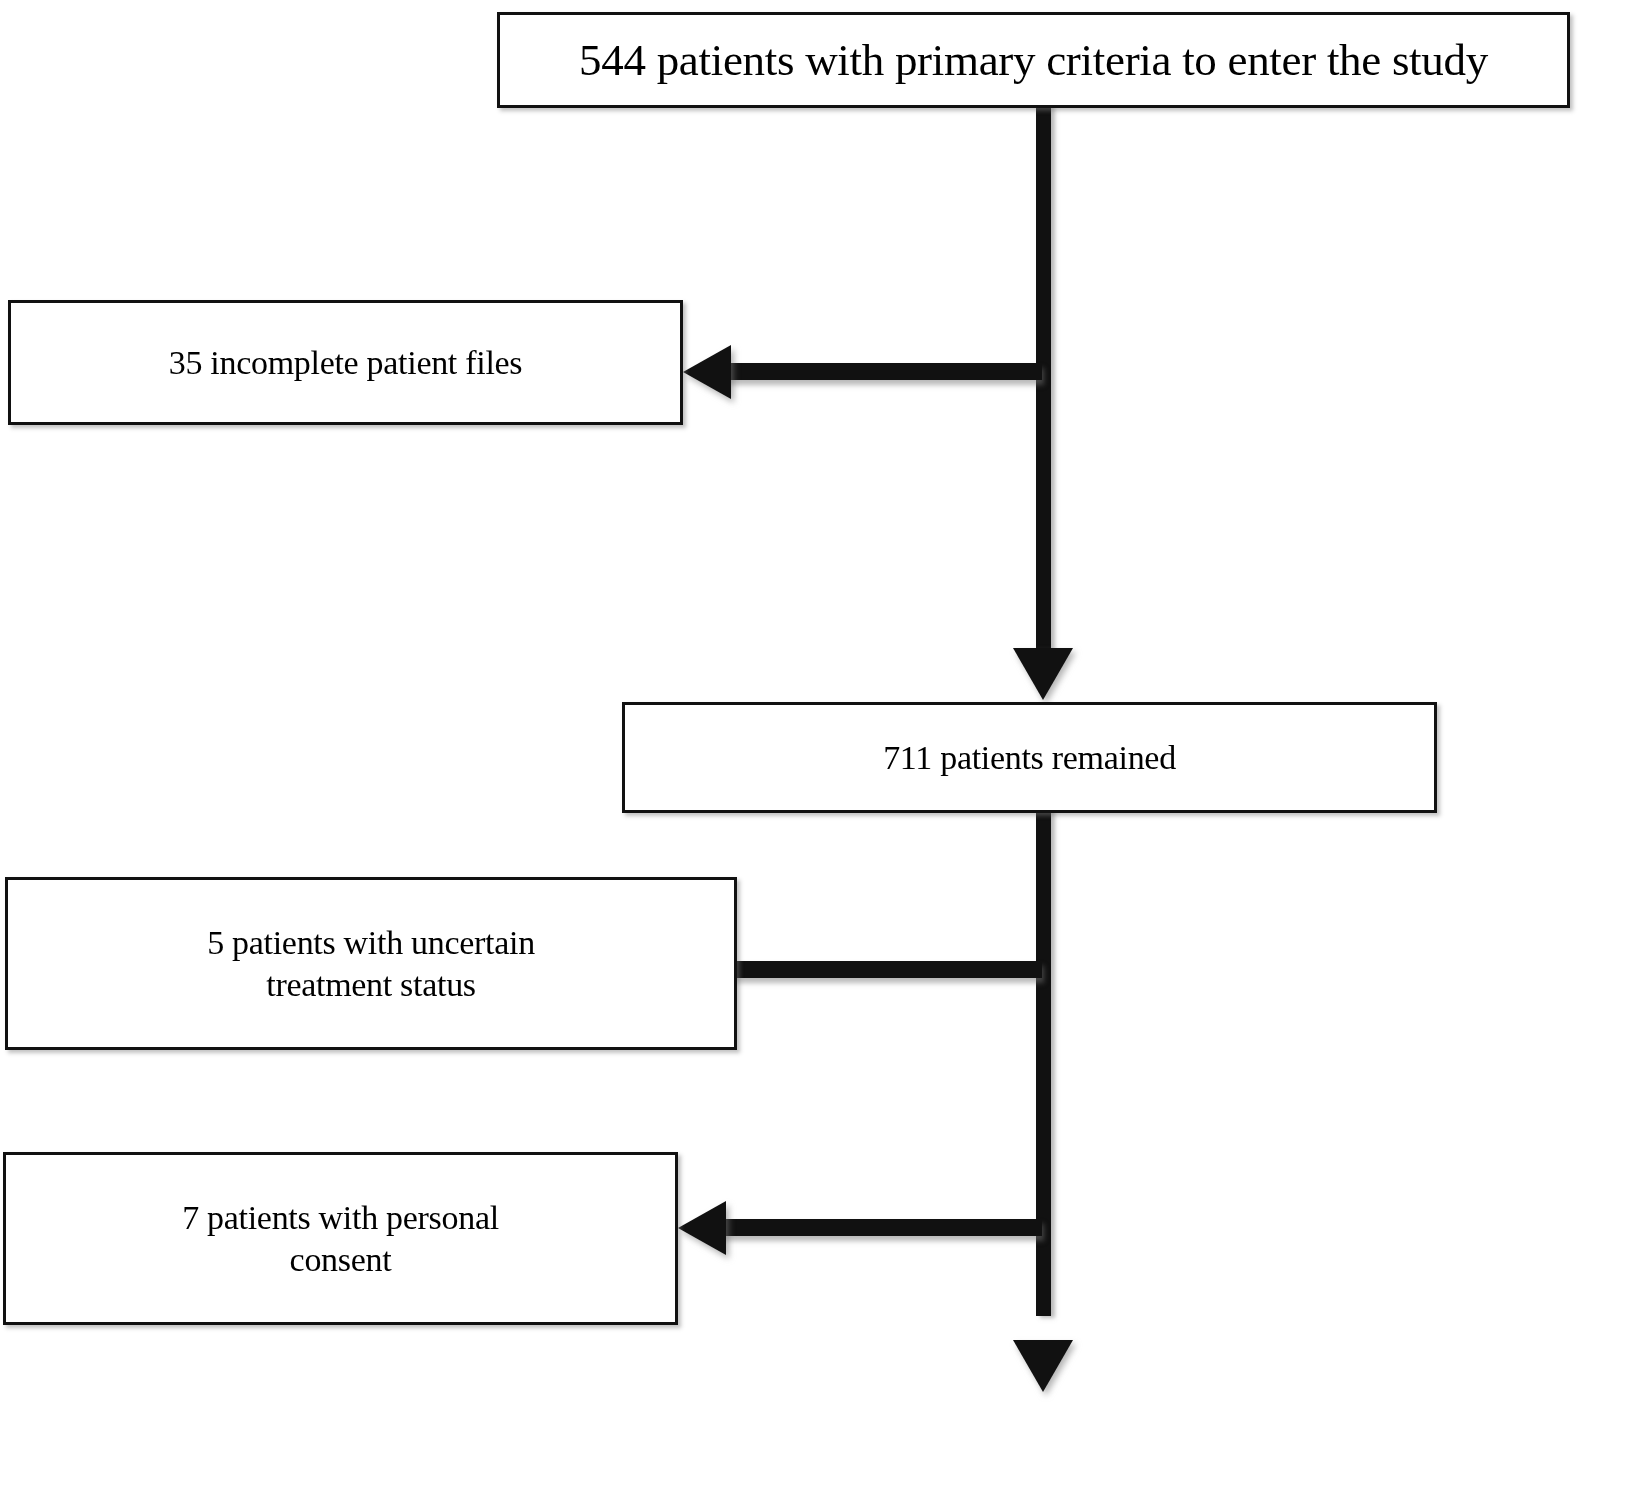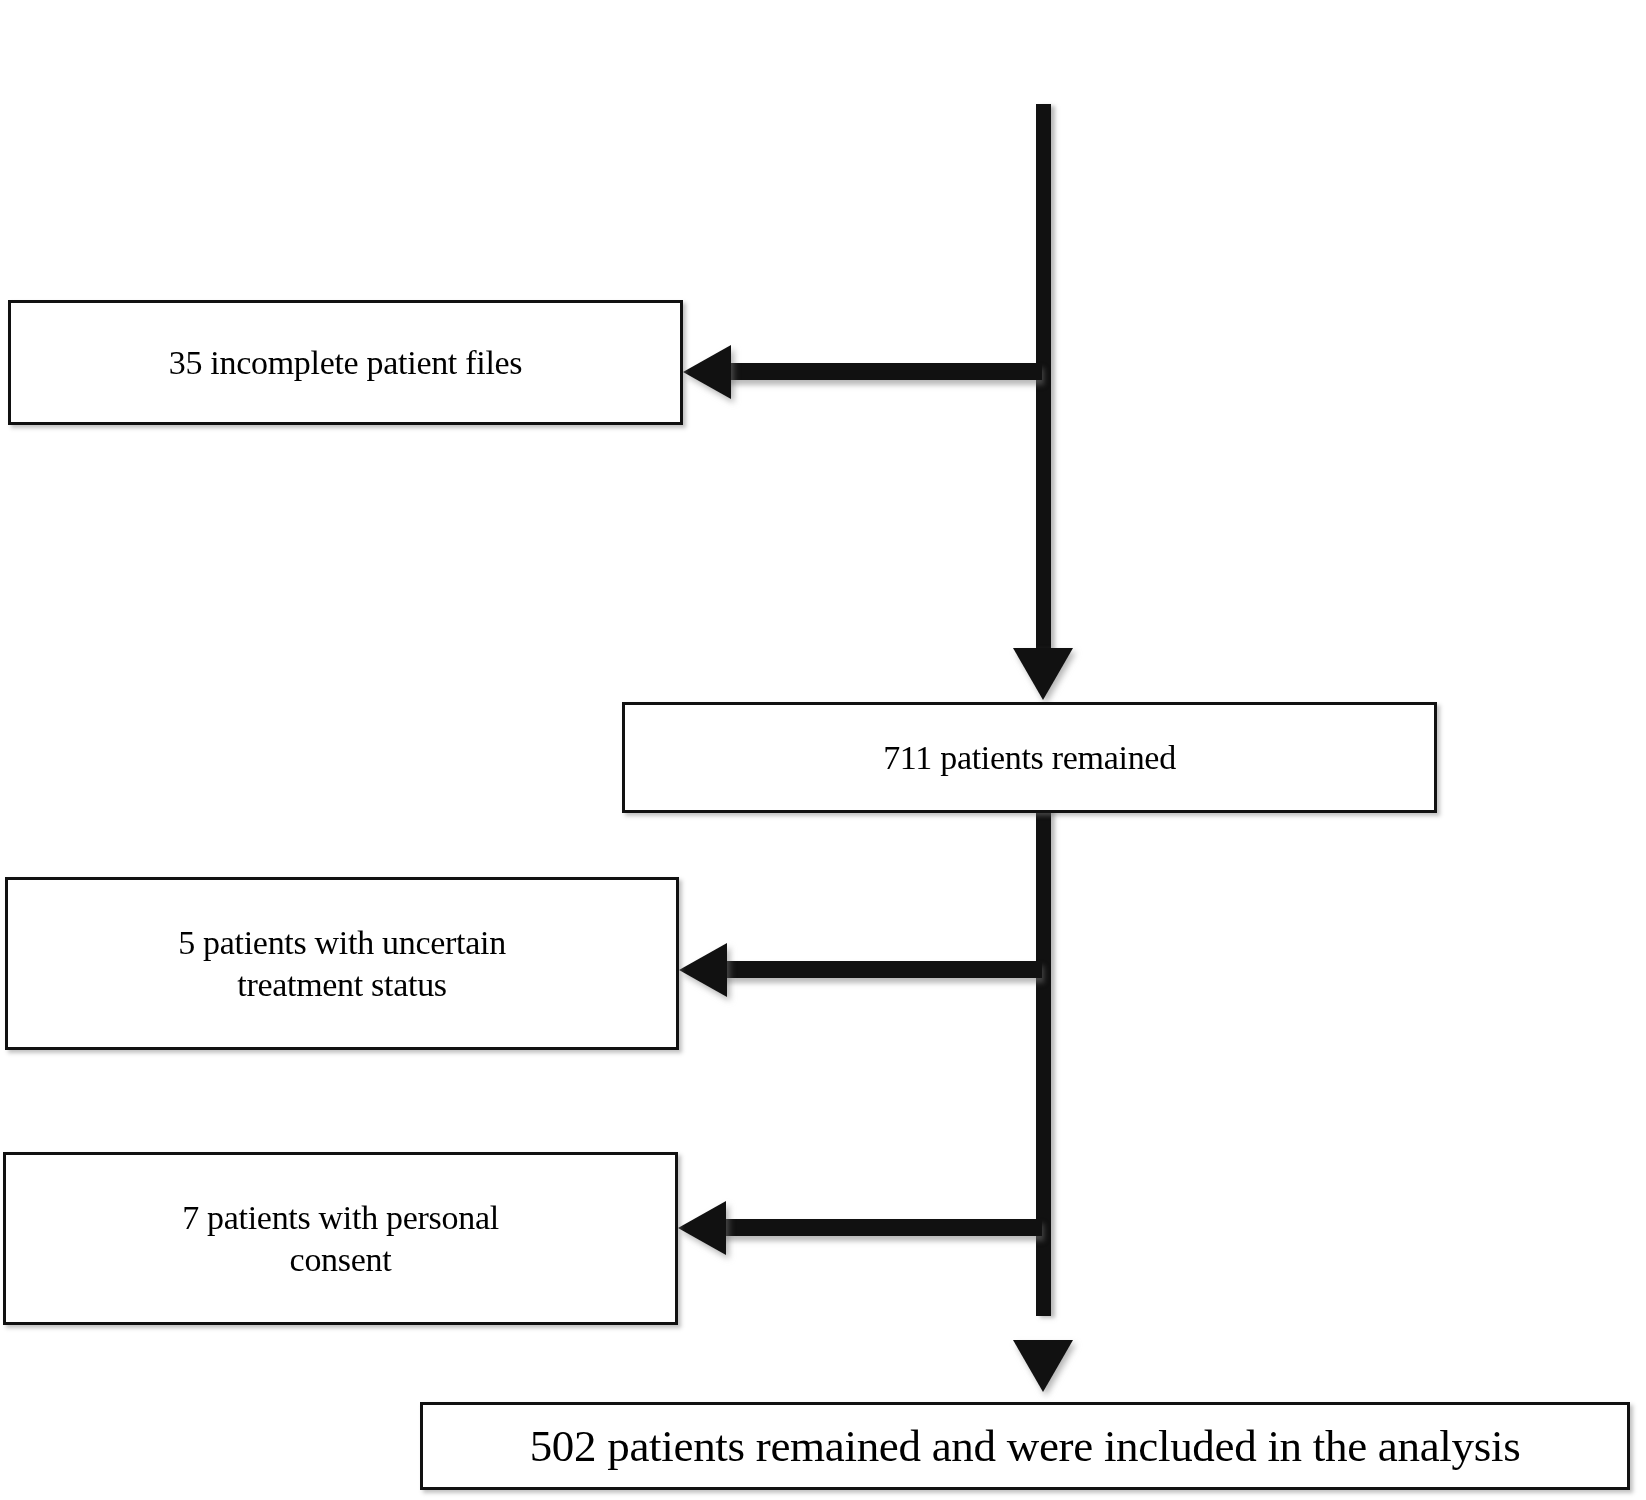--- a/index.html
+++ b/index.html
@@ -37,21 +37,21 @@
     font-size: 34px;
     letter-spacing: -0.3px;
     white-space: pre-line;
   }
   
   #node-top      { left: 497px;  top: 12px;   width: 1073px; height: 96px;  }
   #node-top .node-text { font-size: 45px; }
 
   #node-excl-1   { left: 8px;    top: 300px;  width: 675px;  height: 125px; }
   #node-remain-1 { left: 622px;  top: 702px;  width: 815px;  height: 111px; }
-  #node-excl-2   { left: 5px;    top: 877px;  width: 674px;  height: 173px; }
+  #node-excl-2   { left: 5px;    top: 877px;  width: 732px;  height: 173px; }
   #node-excl-3   { left: 3px;    top: 1152px; width: 675px;  height: 173px; }
   #node-final    { left: 420px;  top: 1402px; width: 1210px; height: 88px;  }
   #node-final .node-text { font-size: 45px; }
 
   
   .conn {
     position: absolute;
     background: #111111;
     z-index: 2;
   }
@@ -108,36 +108,36 @@
   <div class="conn hline" id="branch-2"></div>
   <div class="conn hline" id="branch-3"></div>
 
   <div class="arrow-head left" id="head-1"></div>
   <div class="arrow-head left" id="head-2"></div>
   <div class="arrow-head left" id="head-3"></div>
 
   <div class="arrow-head down" id="head-down-1"></div>
   <div class="arrow-head down" id="head-down-2"></div>
 
+  <div class="node" id="node-top">
+    <span class="node-text">544 patients with primary criteria to enter the study</span>
+  </div>
 
   <div class="node" id="node-excl-1">
     <span class="node-text">35 incomplete patient files</span>
   </div>
 
   <div class="node" id="node-remain-1">
     <span class="node-text">711 patients remained</span>
   </div>
 
   <div class="node" id="node-excl-2">
     <span class="node-text">5 patients with uncertain
 treatment status</span>
   </div>
 
   <div class="node" id="node-excl-3">
     <span class="node-text">7 patients with personal
 consent</span>
   </div>
 
-  <div class="node" id="node-final">
-    <span class="node-text">502 patients remained and were included in the analysis</span>
-  </div>
 
 </div>
 
 </body></html>

